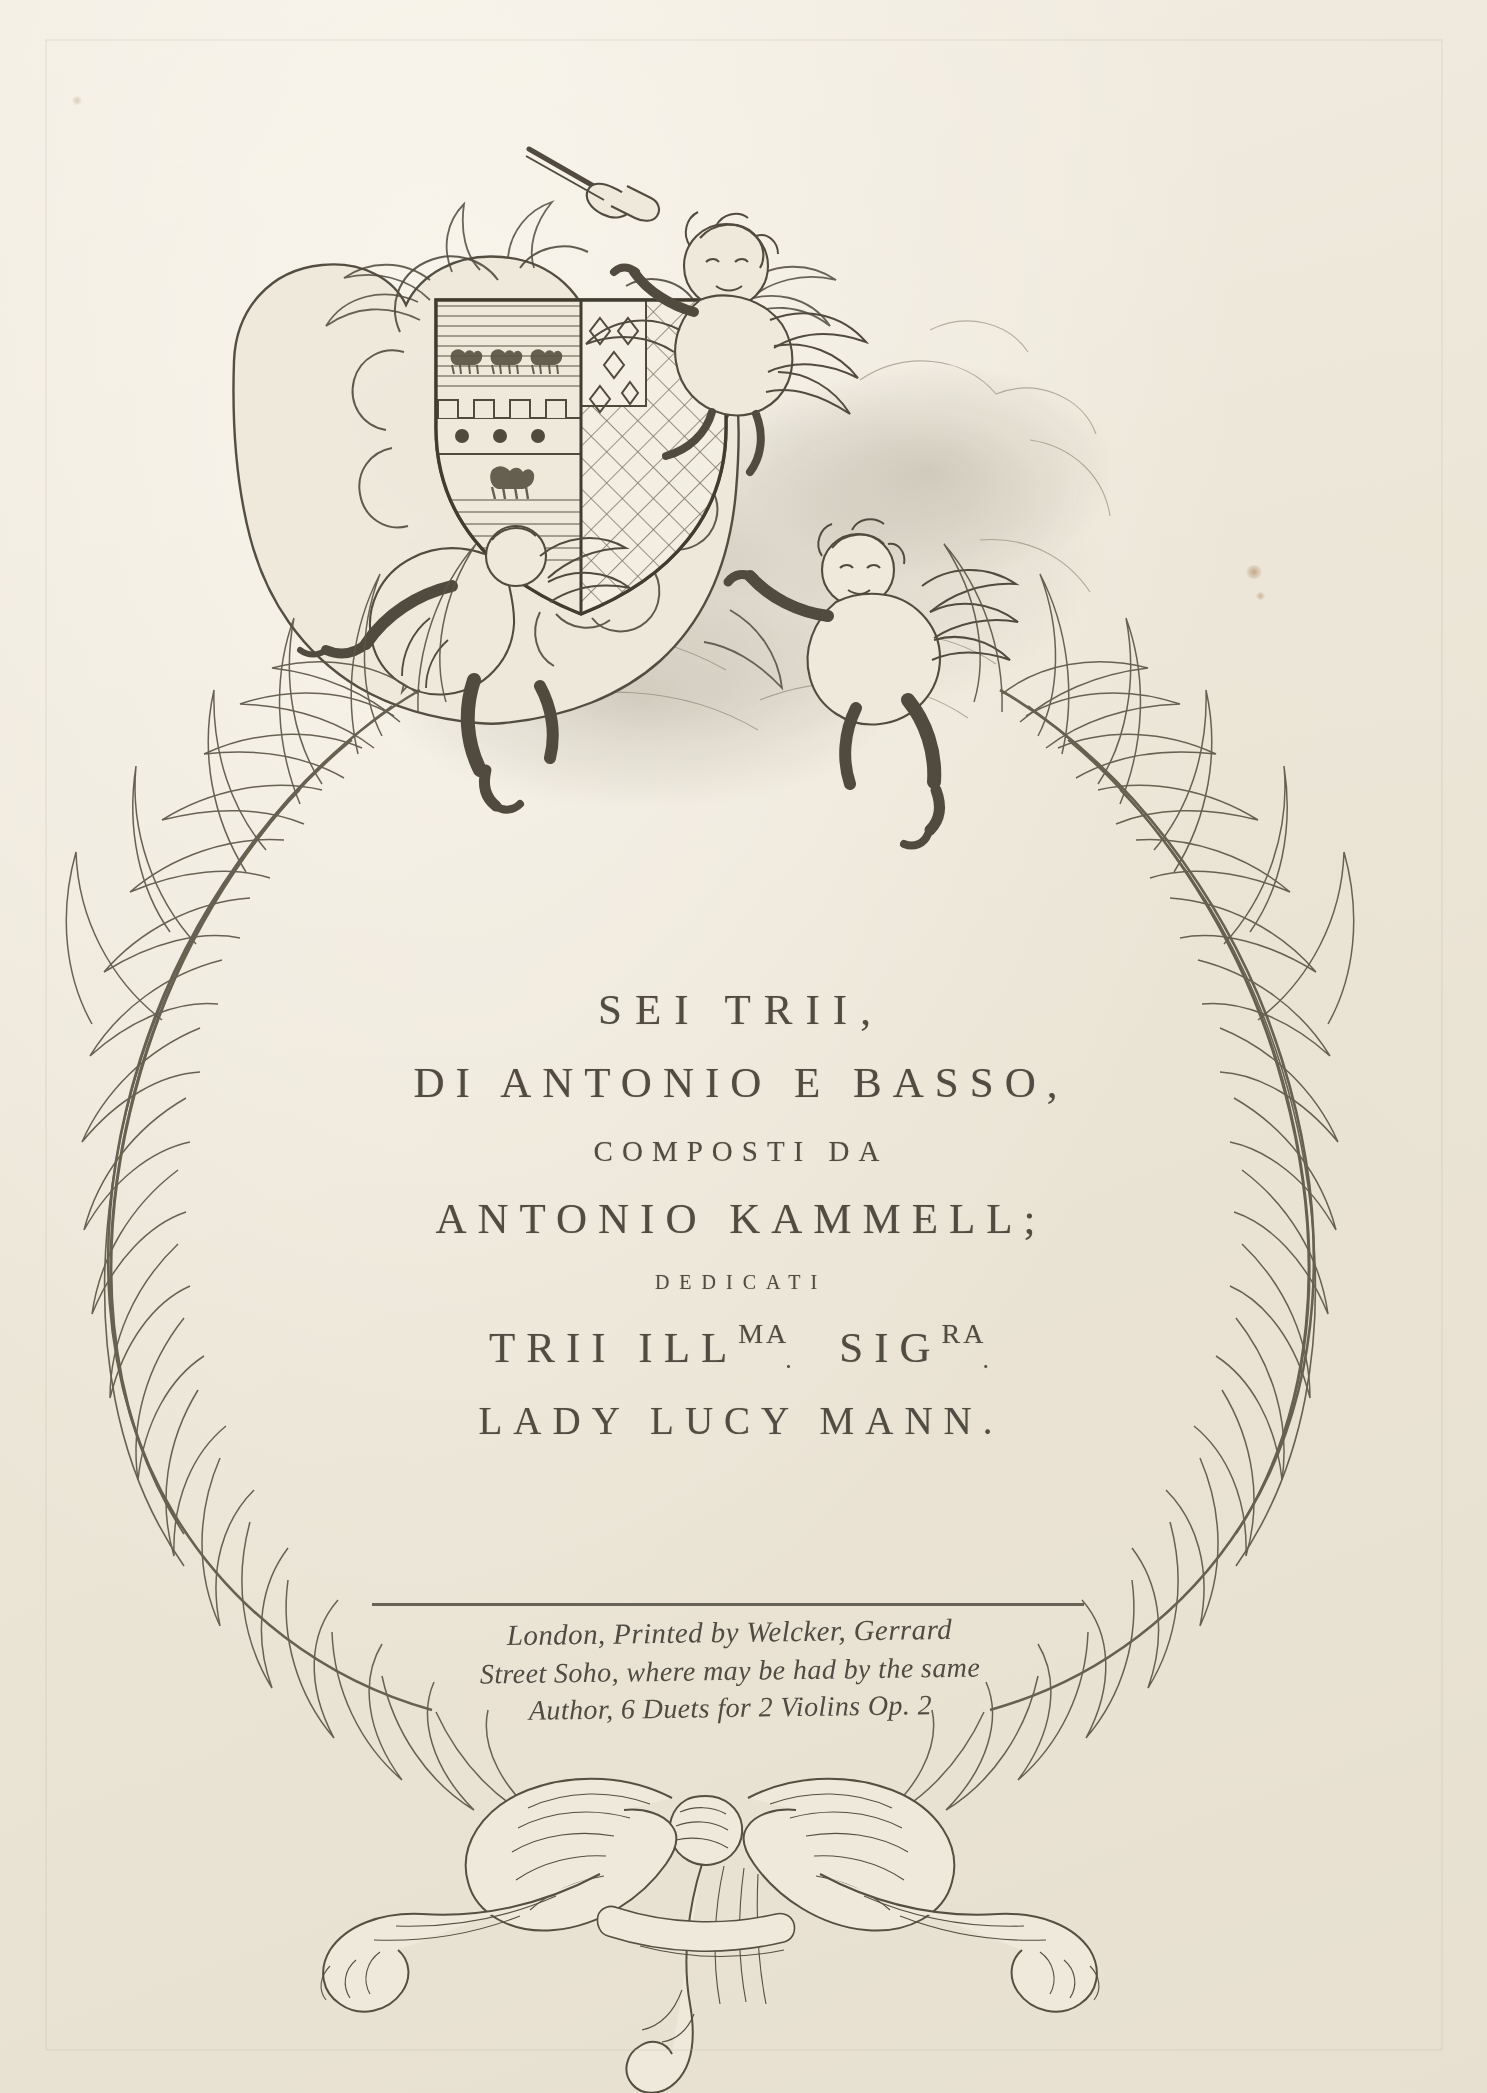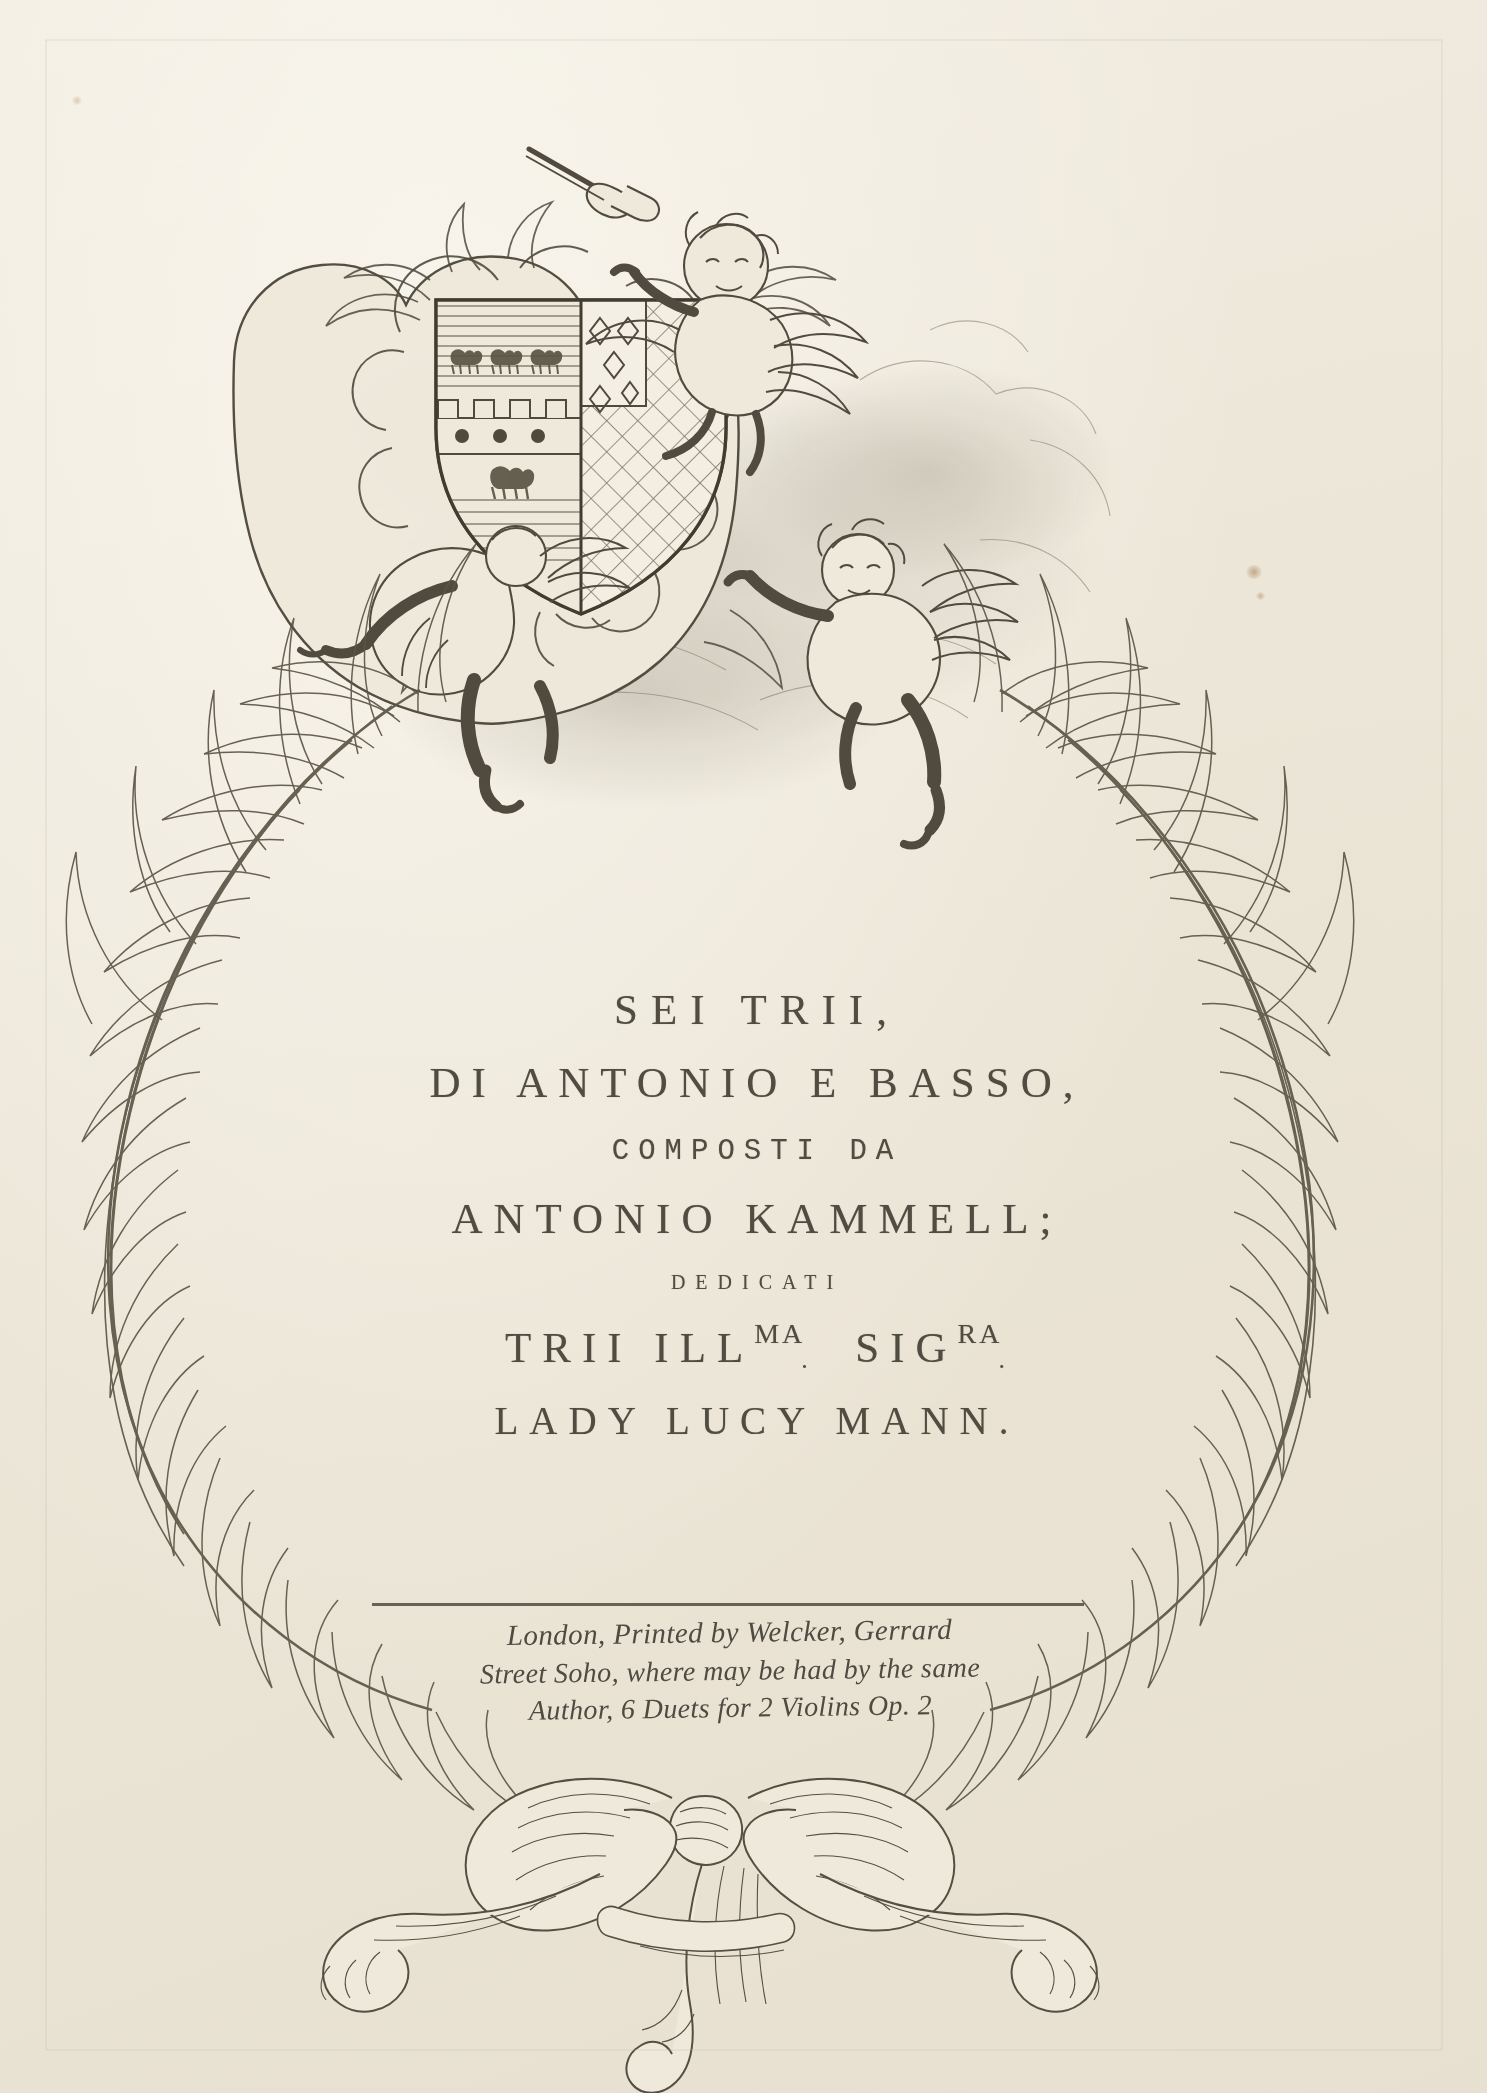--- a/index.html
+++ b/index.html
@@ -55,21 +55,21 @@
     position: absolute;
     left: 0; top: 0;
     width: 1487px;
     height: 2093px;
   }
   #plate svg { display: block; }
 
   
   #titleblock {
     position: absolute;
-    left: 252px;
+    left: 236px;
     top: 985px;
     width: 1010px;
     text-align: center;
     color: #4e4a3f;
   }
   .line {
     font-family: "Liberation Serif", serif;
     font-weight: 400;
     color: #504c41;
     text-shadow: 0 0 1px rgba(80,76,65,.35);
@@ -82,21 +82,20 @@
   }
   .l-di {
     font-size: 43px;
     letter-spacing: 11px;
     margin-bottom: 28px;
   }
   .l-composti {
     font-size: 29px;
     letter-spacing: 9px;
     margin-bottom: 26px;
-    font-family: Liberation Mono, monospace;
   }
   .l-antonio {
     font-size: 43px;
     letter-spacing: 11px;
     margin-bottom: 28px;
   }
   .l-dedicati {
     font-size: 20px;
     letter-spacing: 10px;
     margin-bottom: 28px;

